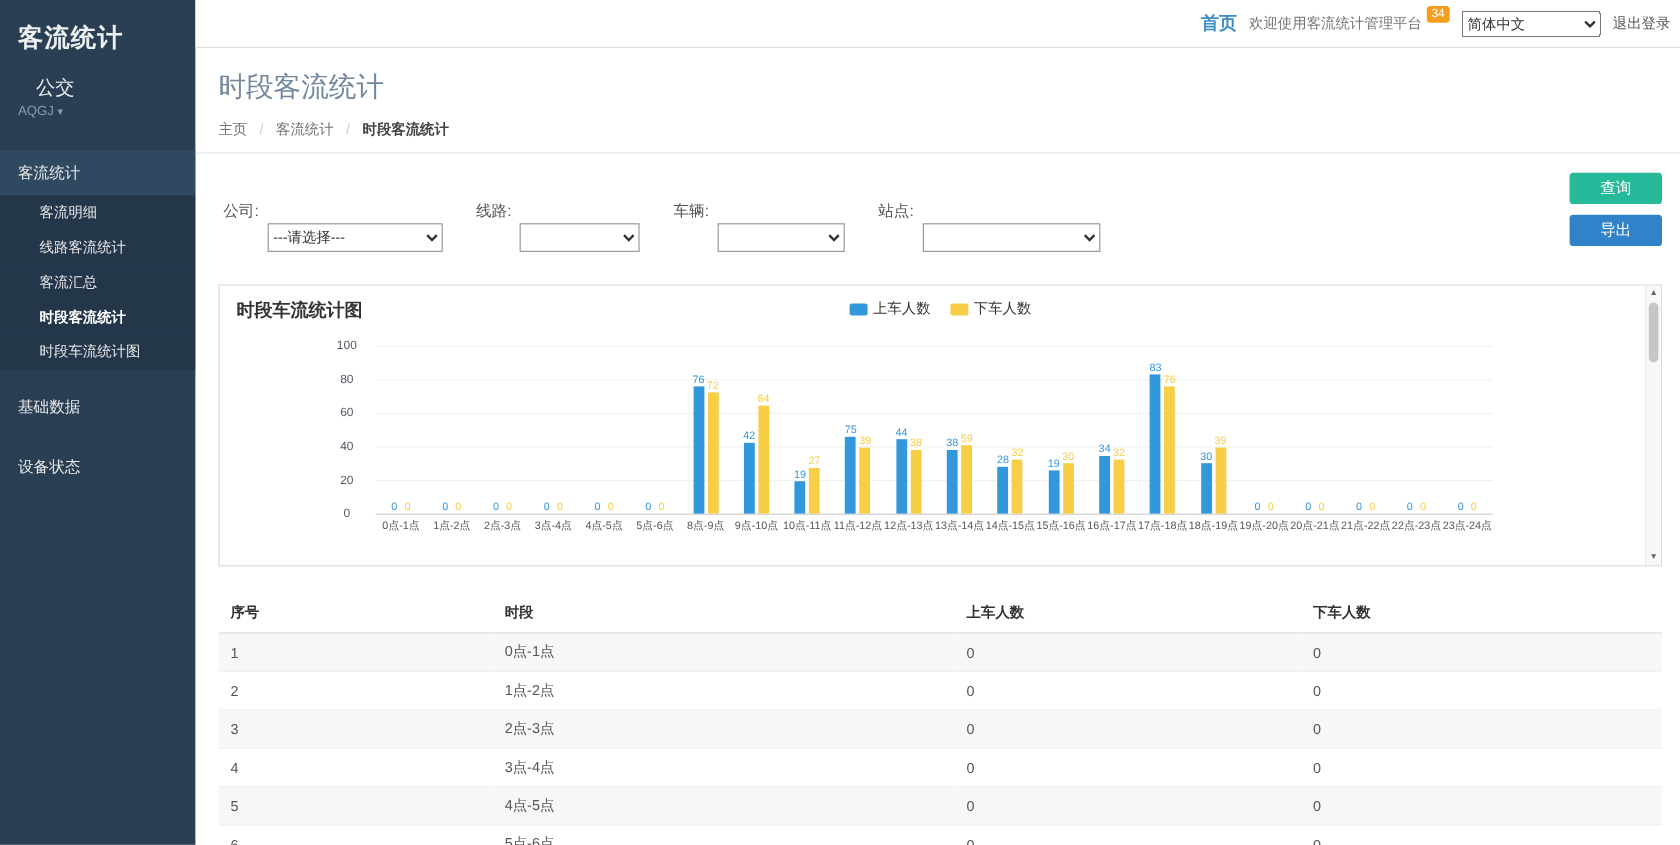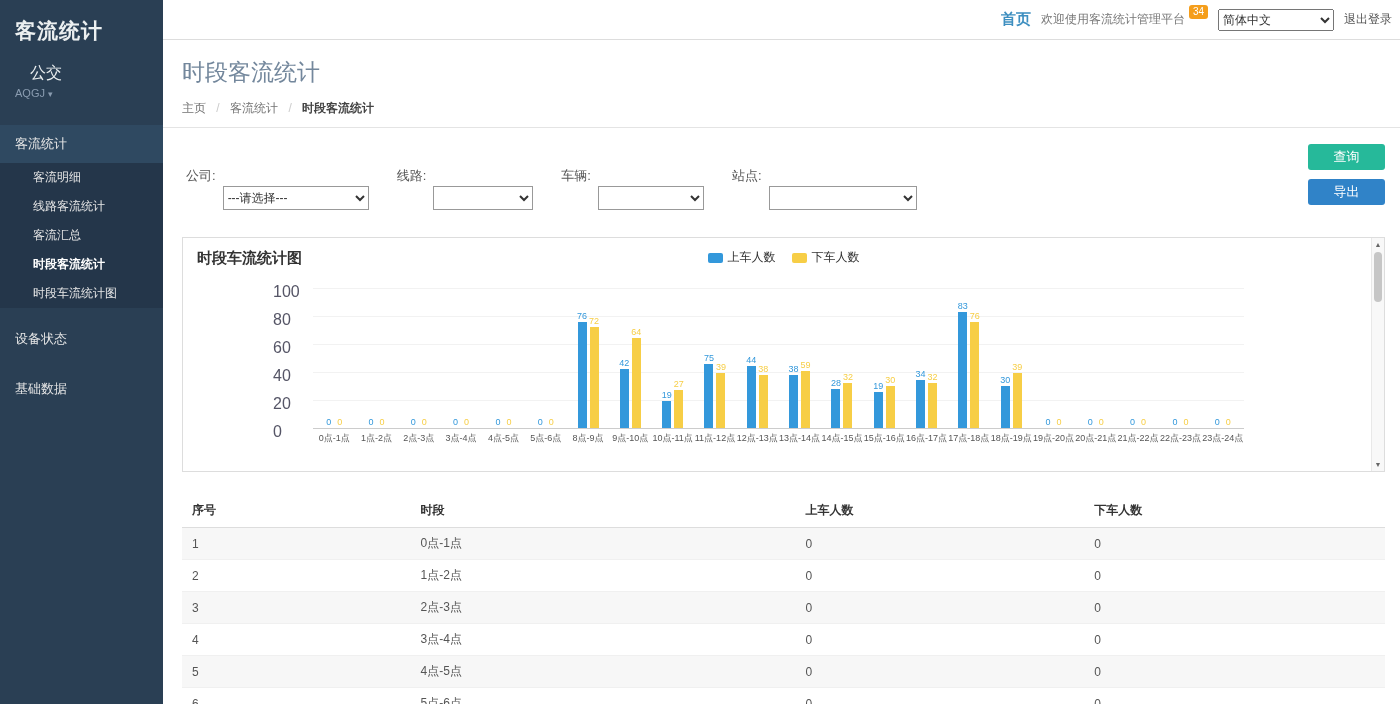--- a/index.html
+++ b/index.html
@@ -55,21 +55,21 @@
   
   .chart-card { position:relative; margin:16px 15px 0 19px; border:1px solid #ddd; background:#fff; height:235px; }
   .chart-head { position:relative; padding:11px 14px 0 14px; height:28px; }
   .chart-title { font-size:15px; font-weight:bold; color:#333; }
   .legend { position:absolute; left:0; right:0; top:11px; display:flex; justify-content:center; gap:16px; }
   .legend-item { display:flex; align-items:center; gap:5px; font-size:12px; color:#333; cursor:pointer; }
   .legend-swatch { width:15px; height:10px; border-radius:2px; display:inline-block; }
   .plot { position:relative; margin:22px 140px 0 130px; height:170px; }
   .gridline { position:absolute; left:0; right:0; height:1px; background:#f2f2f2; }
   .axis-line { position:absolute; left:0; right:0; top:140px; height:1px; background:#ccc; }
-  .ylabel { position:absolute; left:-40px; width:32px; text-align:left; font-size:16px; color:#556; }
+  .ylabel { position:absolute; left:-40px; width:32px; text-align:center; font-size:10px; color:#556; }
   .bars-row { position:absolute; left:0; right:0; top:0; display:flex; align-items:flex-end; }
   .cgroup { flex:1; display:flex; flex-direction:column; align-items:center; min-width:0; }
   .pair { display:flex; align-items:flex-end; gap:2px; height:140px; }
   .bcol { display:flex; flex-direction:column; align-items:center; }
   .bval { font-size:9px; line-height:10px; margin-bottom:1px; }
   .bar { width:9px; }
   .xlab { font-size:9px; color:#555; margin-top:4px; white-space:nowrap; }
   .scrollbar { position:absolute; top:0; right:0; bottom:0; width:13px; background:#f8f8f8; border-left:1px solid #e8e8e8; cursor:pointer; }
   .sb-arrow { position:absolute; left:0; width:12px; height:13px; font-size:7px; color:#666; text-align:center; line-height:13px; }
   .sb-up { top:0; } .sb-down { bottom:0; }
@@ -91,22 +91,22 @@
   <div class="org-code">
     <span>AQGJ</span><span class="caret">▾</span>
   </div>
   <nav class="menu" id="menu">
       <div class="menu-section active">客流统计</div>
       <div class="menu-child">客流明细</div>
       <div class="menu-child">线路客流统计</div>
       <div class="menu-child">客流汇总</div>
       <div class="menu-child current">时段客流统计</div>
       <div class="menu-child">时段车流统计图</div>
+      <div class="menu-section">基础数据</div>
       <div class="menu-section">设备状态</div>
-      <div class="menu-section">基础数据</div>
     </nav>
 </div>
 
 <div class="main">
 
   <div class="topbar">
     <a class="home-link">首页</a>
     <span class="welcome">欢迎使用客流统计管理平台</span>
     <span class="notif-badge">34</span>
     <select class="lang-select">

